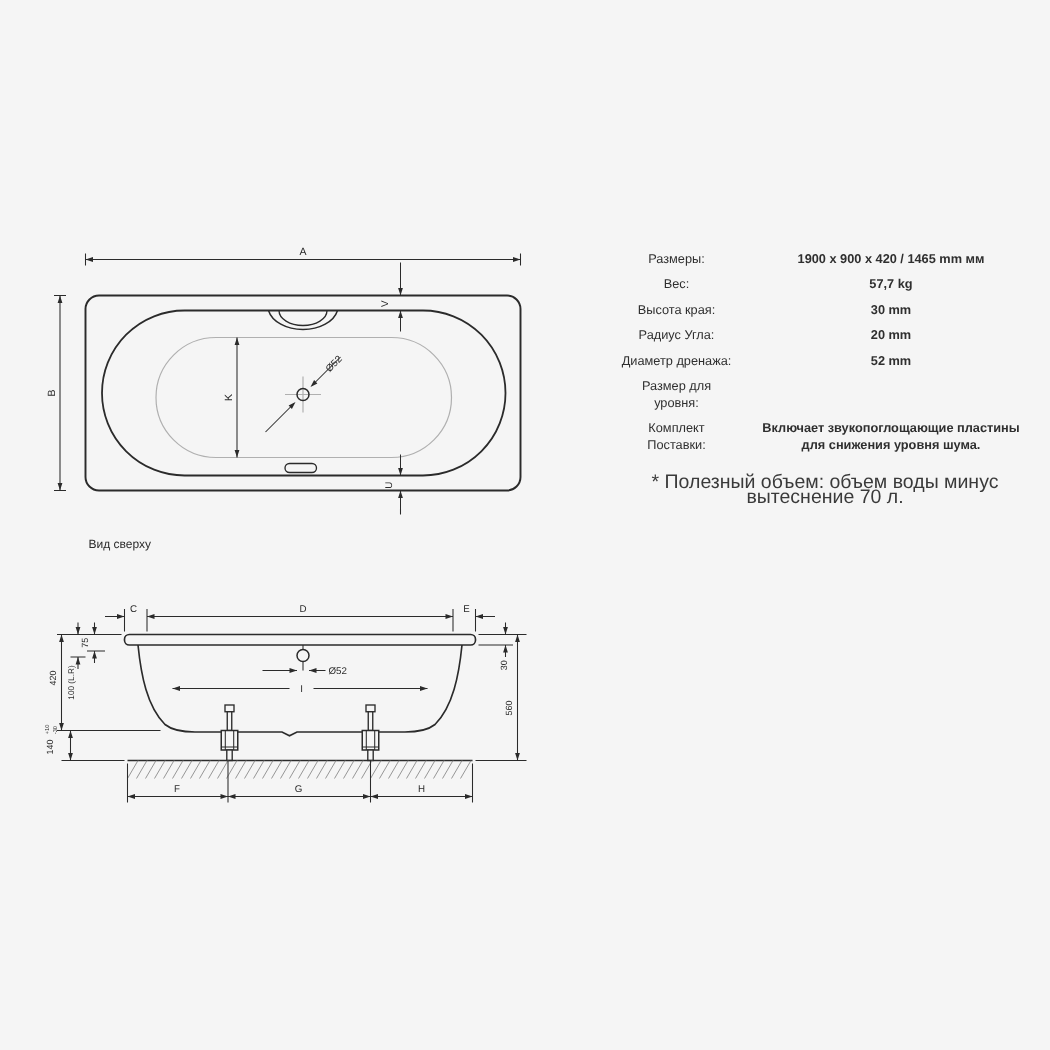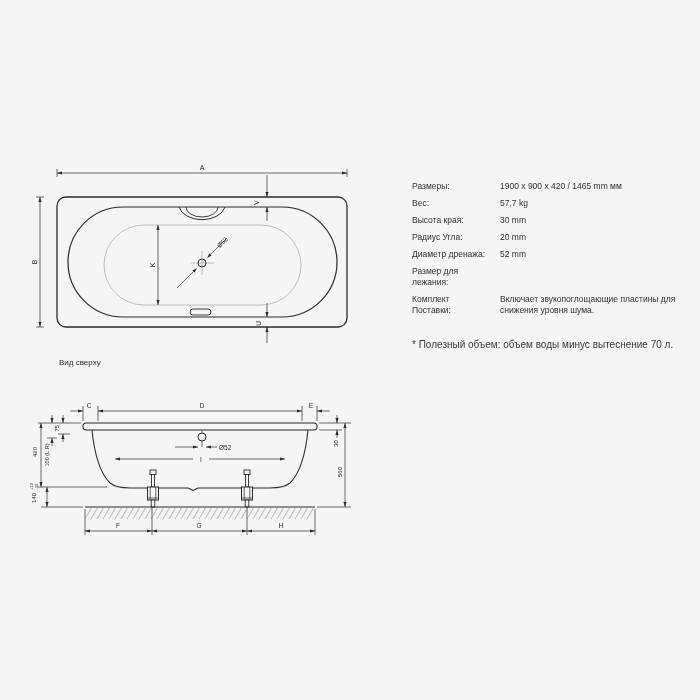--- a/index.html
+++ b/index.html
@@ -8,25 +8,25 @@
     background:#f5f5f5;overflow:hidden;
     font-family:"Liberation Sans", sans-serif;
     color:#2b2b2b;
   }
   svg text{
     font-family:"Liberation Sans", sans-serif;
     fill:#2b2b2b;
   }
   .tview{position:absolute;left:25px;top:158px;}
   .sview{position:absolute;left:25px;top:395px;}
-  .specs{position:absolute;left:412px;top:181px;width:276px;font-size:8.5px;line-height:11px;color:#2f2f2f;}
+  .specs{position:absolute;left:412px;top:167px;width:276px;font-size:8.5px;line-height:11px;color:#2f2f2f;text-align:center;}
   .spec-row{display:flex;margin-bottom:6px;}
   .spec-label{width:78px;flex:0 0 78px;}
-  .spec-value{margin-left:10px;flex:1;}
-  .footnote{margin-top:24px;font-size:10px;line-height:10px;color:#3a3a3a;}
+  .spec-value{margin-left:10px;flex:1;font-weight:bold;}
+  .footnote{margin-top:14px;font-size:13px;line-height:10px;color:#3a3a3a;}
   .dk{stroke:#2b2b2b;fill:none;}
   .thin{stroke:#2b2b2b;stroke-width:0.7;fill:none;}
   .lt{stroke:#b0b0b0;stroke-width:0.8;fill:none;}
   .arr{fill:#2b2b2b;stroke:none;}
   .fillbg{fill:#f5f5f5;}
 </style>
 </head>
 <body>
 
 <div class="canvas">
@@ -240,21 +240,21 @@
     </div>
     <div class="spec-row">
       <div class="spec-label">Радиус Угла:</div>
       <div class="spec-value">20 mm</div>
     </div>
     <div class="spec-row">
       <div class="spec-label">Диаметр дренажа:</div>
       <div class="spec-value">52 mm</div>
     </div>
     <div class="spec-row">
-      <div class="spec-label">Размер для лежания:</div>
+      <div class="spec-label">Размер для уровня:</div>
     </div>
     <div class="spec-row">
       <div class="spec-label">Комплект Поставки:</div>
       <div class="spec-value">Включает звукопоглощающие пластины для снижения уровня шума.</div>
     </div>
     <div class="footnote">* Полезный объем: объем воды минус вытеснение 70 л.</div>
   </div>
 
 </div>
 

